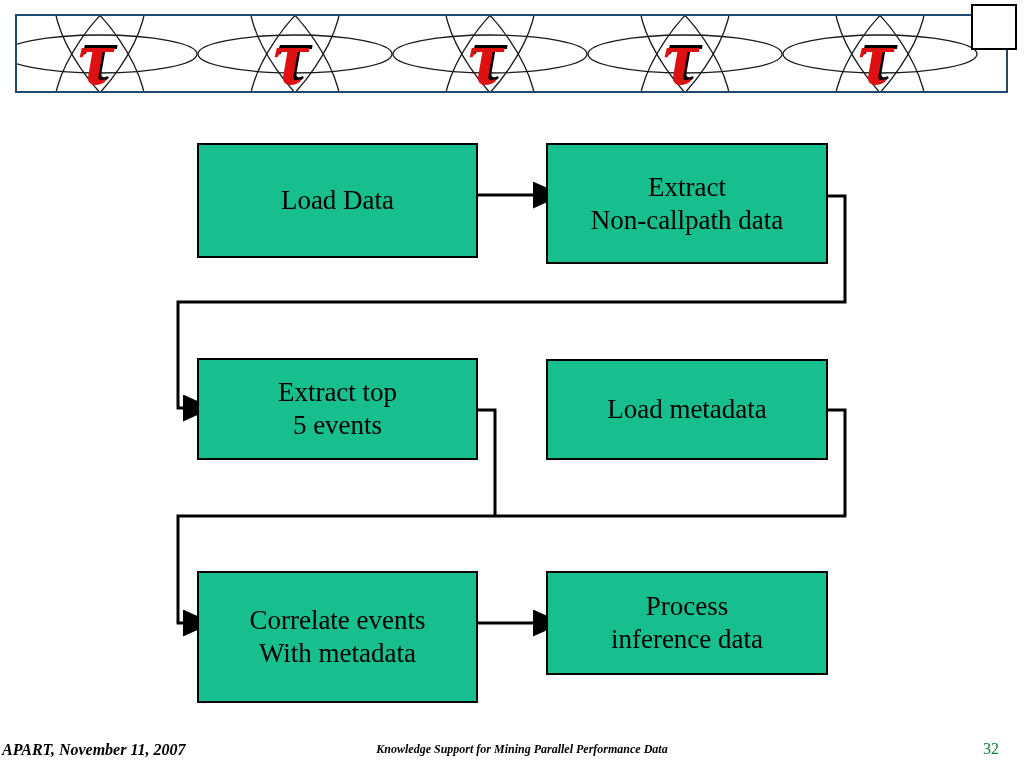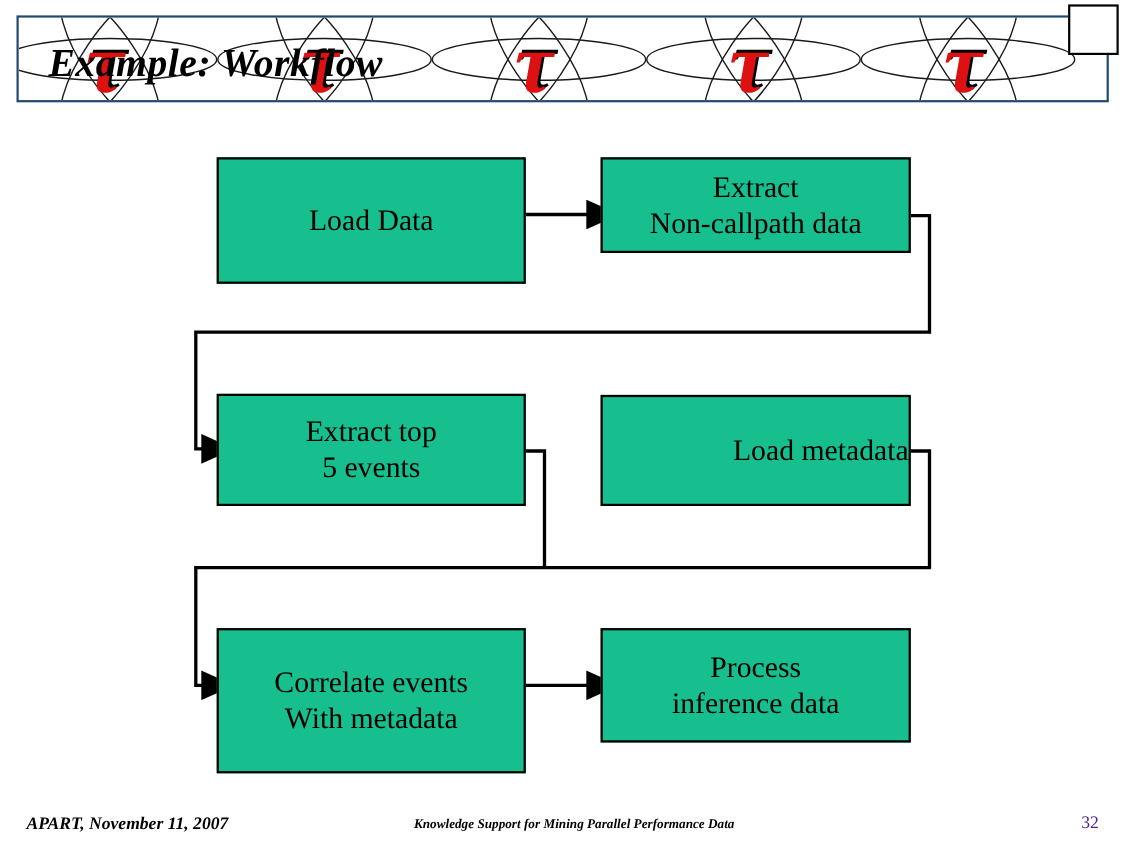--- a/index.html
+++ b/index.html
@@ -63,30 +63,30 @@
     z-index: 2;
     box-sizing: border-box;
   }
   .flow-box .box-label {
     font-size: 27px;
     line-height: 1.22;
     color: #000000;
     white-space: pre-line;
   }
   #box-1 { left: 197px; top: 143px; width: 281px; height: 115px; }
-  #box-2 { left: 546px; top: 143px; width: 282px; height: 87px; }
+  #box-2 { left: 546px; top: 143px; width: 282px; height: 121px; }
   #box-3 { left: 197px; top: 358px; width: 281px; height: 102px; }
-  #box-4 { left: 546px; top: 359px; width: 282px; height: 101px; justify-content: flex-end; }
+  #box-4 { left: 546px; top: 359px; width: 282px; height: 101px; }
   #box-5 { left: 197px; top: 571px; width: 281px; height: 132px; }
   #box-6 { left: 546px; top: 571px; width: 282px; height: 104px; }
 
   
   .footer-left {
     position: absolute;
-    left: 24px; top: 741px;
+    left: 2px; top: 741px;
     font-size: 16px;
     font-weight: bold;
     font-style: italic;
     color: #000000;
     white-space: nowrap;
   }
   .footer-center {
     position: absolute;
     left: 262px; top: 742px;
     width: 520px;
@@ -94,21 +94,21 @@
     font-size: 12px;
     font-weight: bold;
     font-style: italic;
     color: #000000;
     white-space: nowrap;
   }
   .page-number {
     position: absolute;
     left: 983px; top: 740px;
     font-size: 16px;
-    color: #4c1d95;
+    color: #15803d;
   }
 </style>
 </head>
 <body>
 
 <div class="slide">
 
   <div class="banner">
     <svg width="989" height="75" viewBox="0 0 989 75">
       <defs>
@@ -121,21 +121,20 @@
         </g>
       </defs>
       <use href="#tau-unit" x="83" y="38"></use>
       <use href="#tau-unit" x="278" y="38"></use>
       <use href="#tau-unit" x="473" y="38"></use>
       <use href="#tau-unit" x="668" y="38"></use>
       <use href="#tau-unit" x="863" y="38"></use>
     </svg>
   </div>
 
-  <div class="slide-title">Example: Workflow</div>
 
   <div class="corner-square"></div>
 
   <svg class="connectors" width="1024" height="768" viewBox="0 0 1024 768">
     <defs>
       <marker id="arrow" markerWidth="10" markerHeight="9" refX="1" refY="4.5" orient="auto">
         <path d="M0,0 L10,4.5 L0,9 z" fill="#000000"></path>
       </marker>
     </defs>
     <path d="M478,195 H536" fill="none" stroke="#000000" stroke-width="3" marker-end="url(#arrow)"></path>

